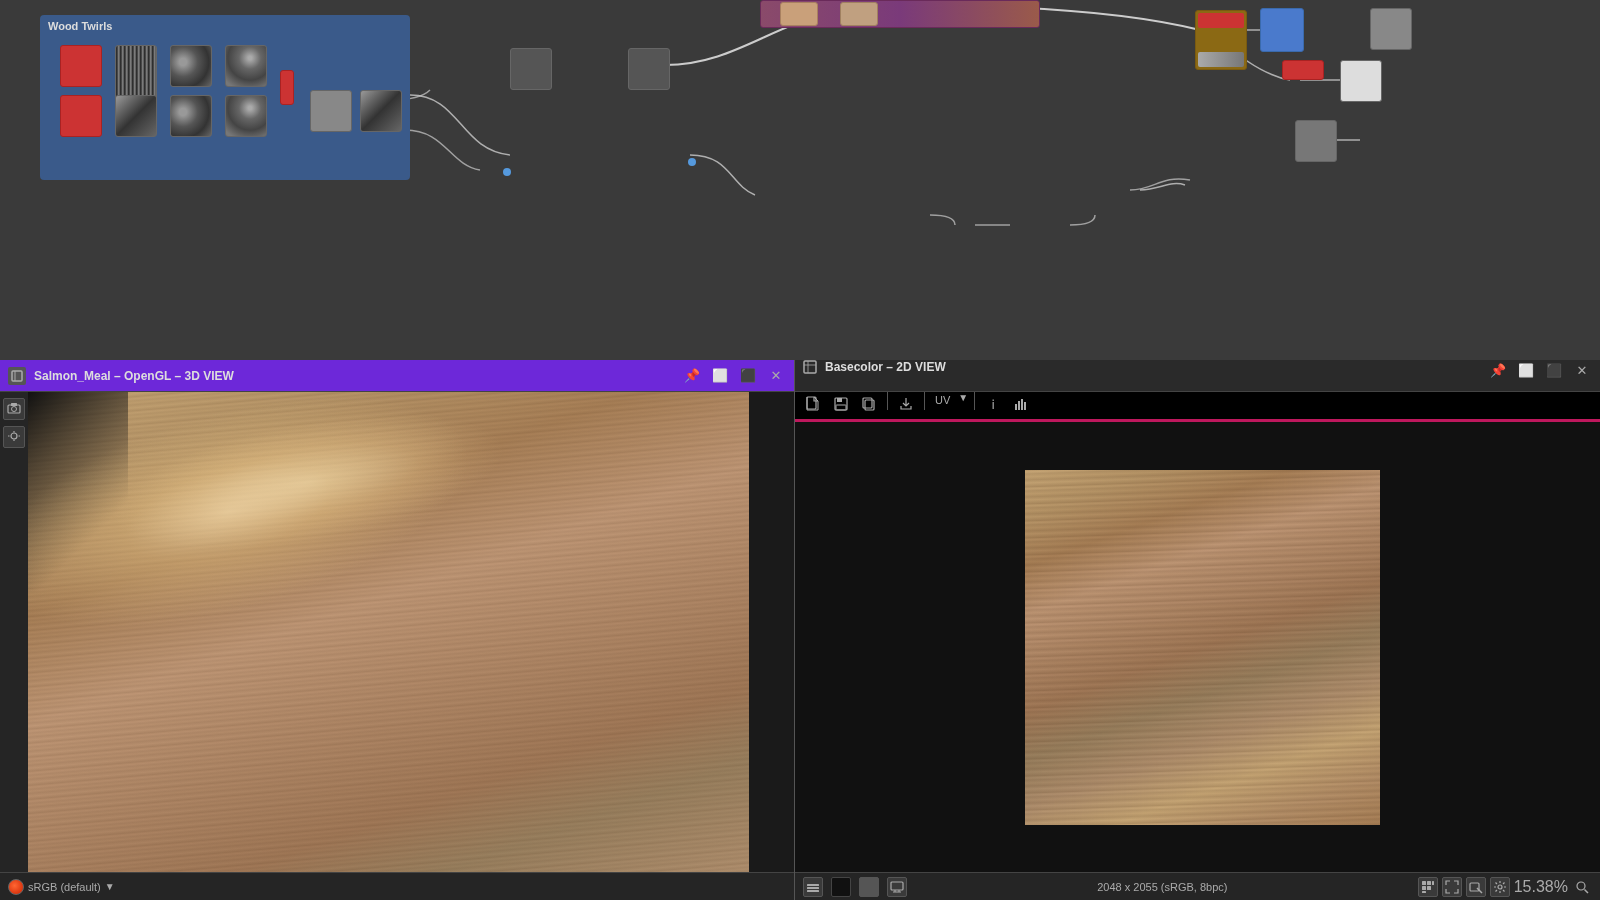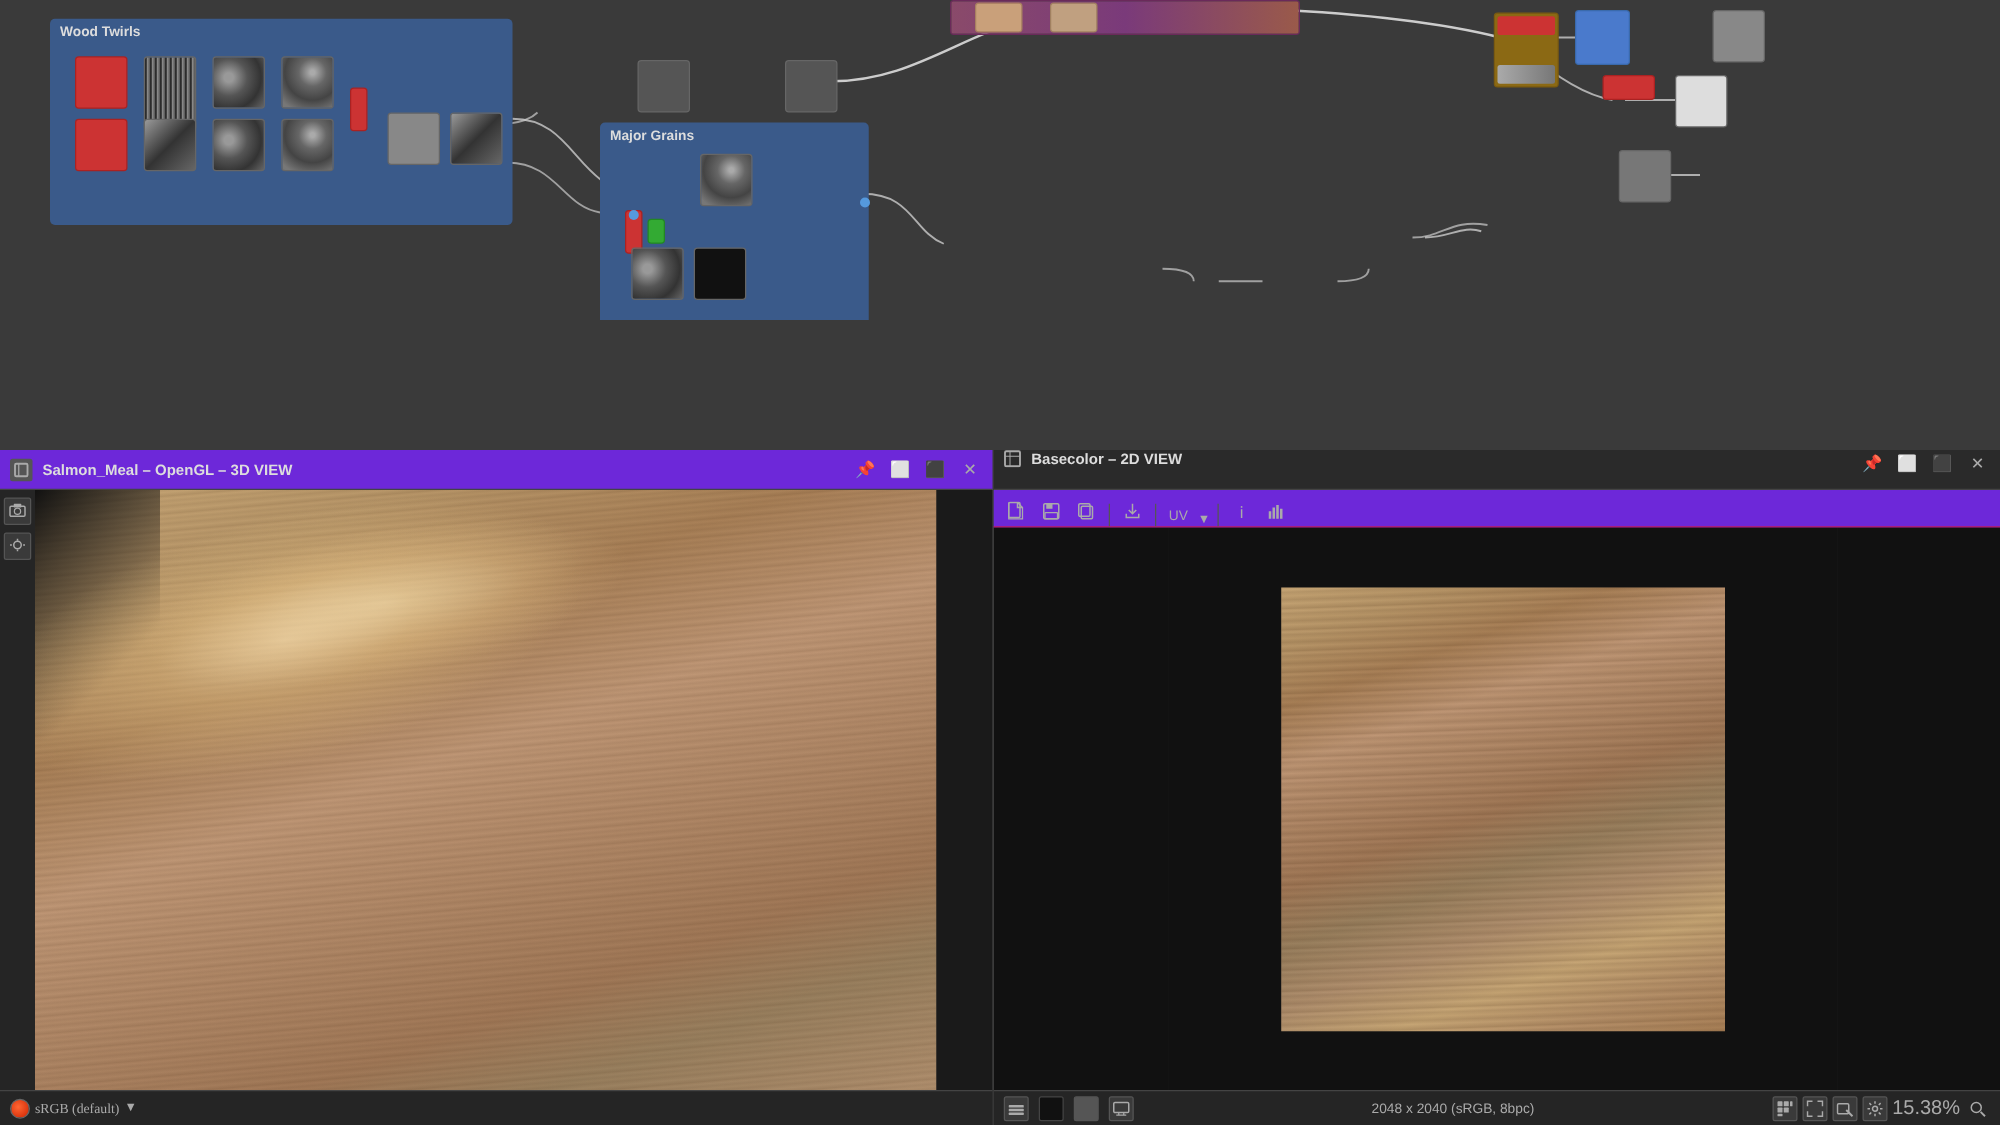--- a/index.html
+++ b/index.html
@@ -258,21 +258,20 @@
     
     #status-bar-3d {
       height: 28px;
       background: #252525;
       display: flex;
       align-items: center;
       padding: 0 8px;
       gap: 8px;
       flex-shrink: 0;
       border-top: 1px solid #444;
-      font-family: Liberation Serif, serif;
     }
 
     .status-item {
       display: flex; align-items: center; gap: 4px;
       font-size: 11px; color: #aaa;
     }
 
     .color-swatch {
       width: 16px; height: 16px;
       border-radius: 50%;
@@ -301,26 +300,26 @@
 
     #view-2d-title {
       font-size: 12px;
       color: #ddd;
       font-weight: bold;
       flex: 1;
     }
 
     #view-2d-toolbar {
       height: 30px;
-      background: #6d28d9;
-      display: flex;
-      align-items: flex-end;
+      background: #000000;
+      display: flex;
+      align-items: flex-start;
       padding: 0 6px;
       gap: 4px;
-      border-bottom: 1px solid #be185d;
+      border-bottom: 3px solid #be185d;
       flex-shrink: 0;
     }
 
     .toolbar-btn {
       width: 24px; height: 24px;
       background: transparent;
       border: 1px solid transparent;
       border-radius: 2px;
       display: flex; align-items: center; justify-content: center;
       color: #aaa;
@@ -495,38 +494,20 @@
     <div class="node node-red" style="left:240px; top:55px; width:14px; height:35px;">
     </div>
 
     <div class="node node-thumb thumb-gray" style="left:270px; top:75px; width:42px; height:42px;">
     </div>
 
     <div class="node node-thumb thumb-mixed" style="left:320px; top:75px; width:42px; height:42px;">
     </div>
   </div>
 
-  <div class="node-group group-major-grains">
-    <span class="node-group-label">Major Grains</span>
-
-    <div class="node node-thumb thumb-noise2" style="left:80px; top:25px; width:42px; height:42px;">
-    </div>
-
-    <div class="node node-red" style="left:20px; top:70px; width:14px; height:35px;">
-    </div>
-
-    <div class="node" style="left:38px; top:77px; width:14px; height:20px; background:#33aa33; border-color:#228822;">
-    </div>
-
-    <div class="node node-thumb thumb-noise" style="left:25px; top:100px; width:42px; height:42px;">
-    </div>
-
-    <div class="node node-thumb thumb-black" style="left:75px; top:100px; width:42px; height:42px;">
-    </div>
-  </div>
 
 
   <div class="standalone-node" style="left:760px; top:0px; width:280px; height:28px; background:linear-gradient(90deg, #8a4a6a, #7a3a7a, #9a5a4a); border-color:#6a2a5a;">
   </div>
 
   <div class="standalone-node" style="left:780px; top:2px; width:38px; height:24px; background:#c9a07a; border-color:#a88060;">
   </div>
 
   <div class="standalone-node" style="left:840px; top:2px; width:38px; height:24px; background:#c0a080; border-color:#a08060;">
   </div>
@@ -717,21 +698,21 @@
         <div class="small-icon-btn">
           <svg width="14" height="14" viewBox="0 0 14 14">
             <rect x="1" y="2" width="12" height="8" rx="1" fill="none" stroke="#aaa" stroke-width="1.2"></rect>
             <line x1="5" y1="10" x2="5" y2="12" stroke="#aaa" stroke-width="1"></line>
             <line x1="9" y1="10" x2="9" y2="12" stroke="#aaa" stroke-width="1"></line>
             <line x1="3" y1="12" x2="11" y2="12" stroke="#aaa" stroke-width="1"></line>
           </svg>
         </div>
       </div>
 
-      <span class="zoom-info">2048 x 2040 (sRGB, 8bpc)</span>
+      <span class="zoom-info">2048 x 2055 (sRGB, 8bpc)</span>
 
       <div class="bottom-toolbar-right">
         <div class="small-icon-btn">
           <svg width="14" height="14" viewBox="0 0 14 14">
             <rect x="1" y="1" width="4" height="4" rx="0.5" fill="#aaa"></rect>
             <rect x="6" y="1" width="4" height="4" rx="0.5" fill="#aaa"></rect>
             <rect x="11" y="1" width="2" height="4" rx="0.5" fill="#aaa"></rect>
             <rect x="1" y="6" width="4" height="4" rx="0.5" fill="#aaa"></rect>
             <rect x="6" y="6" width="4" height="4" rx="0.5" fill="#aaa"></rect>
             <rect x="1" y="11" width="4" height="2" rx="0.5" fill="#aaa"></rect>

